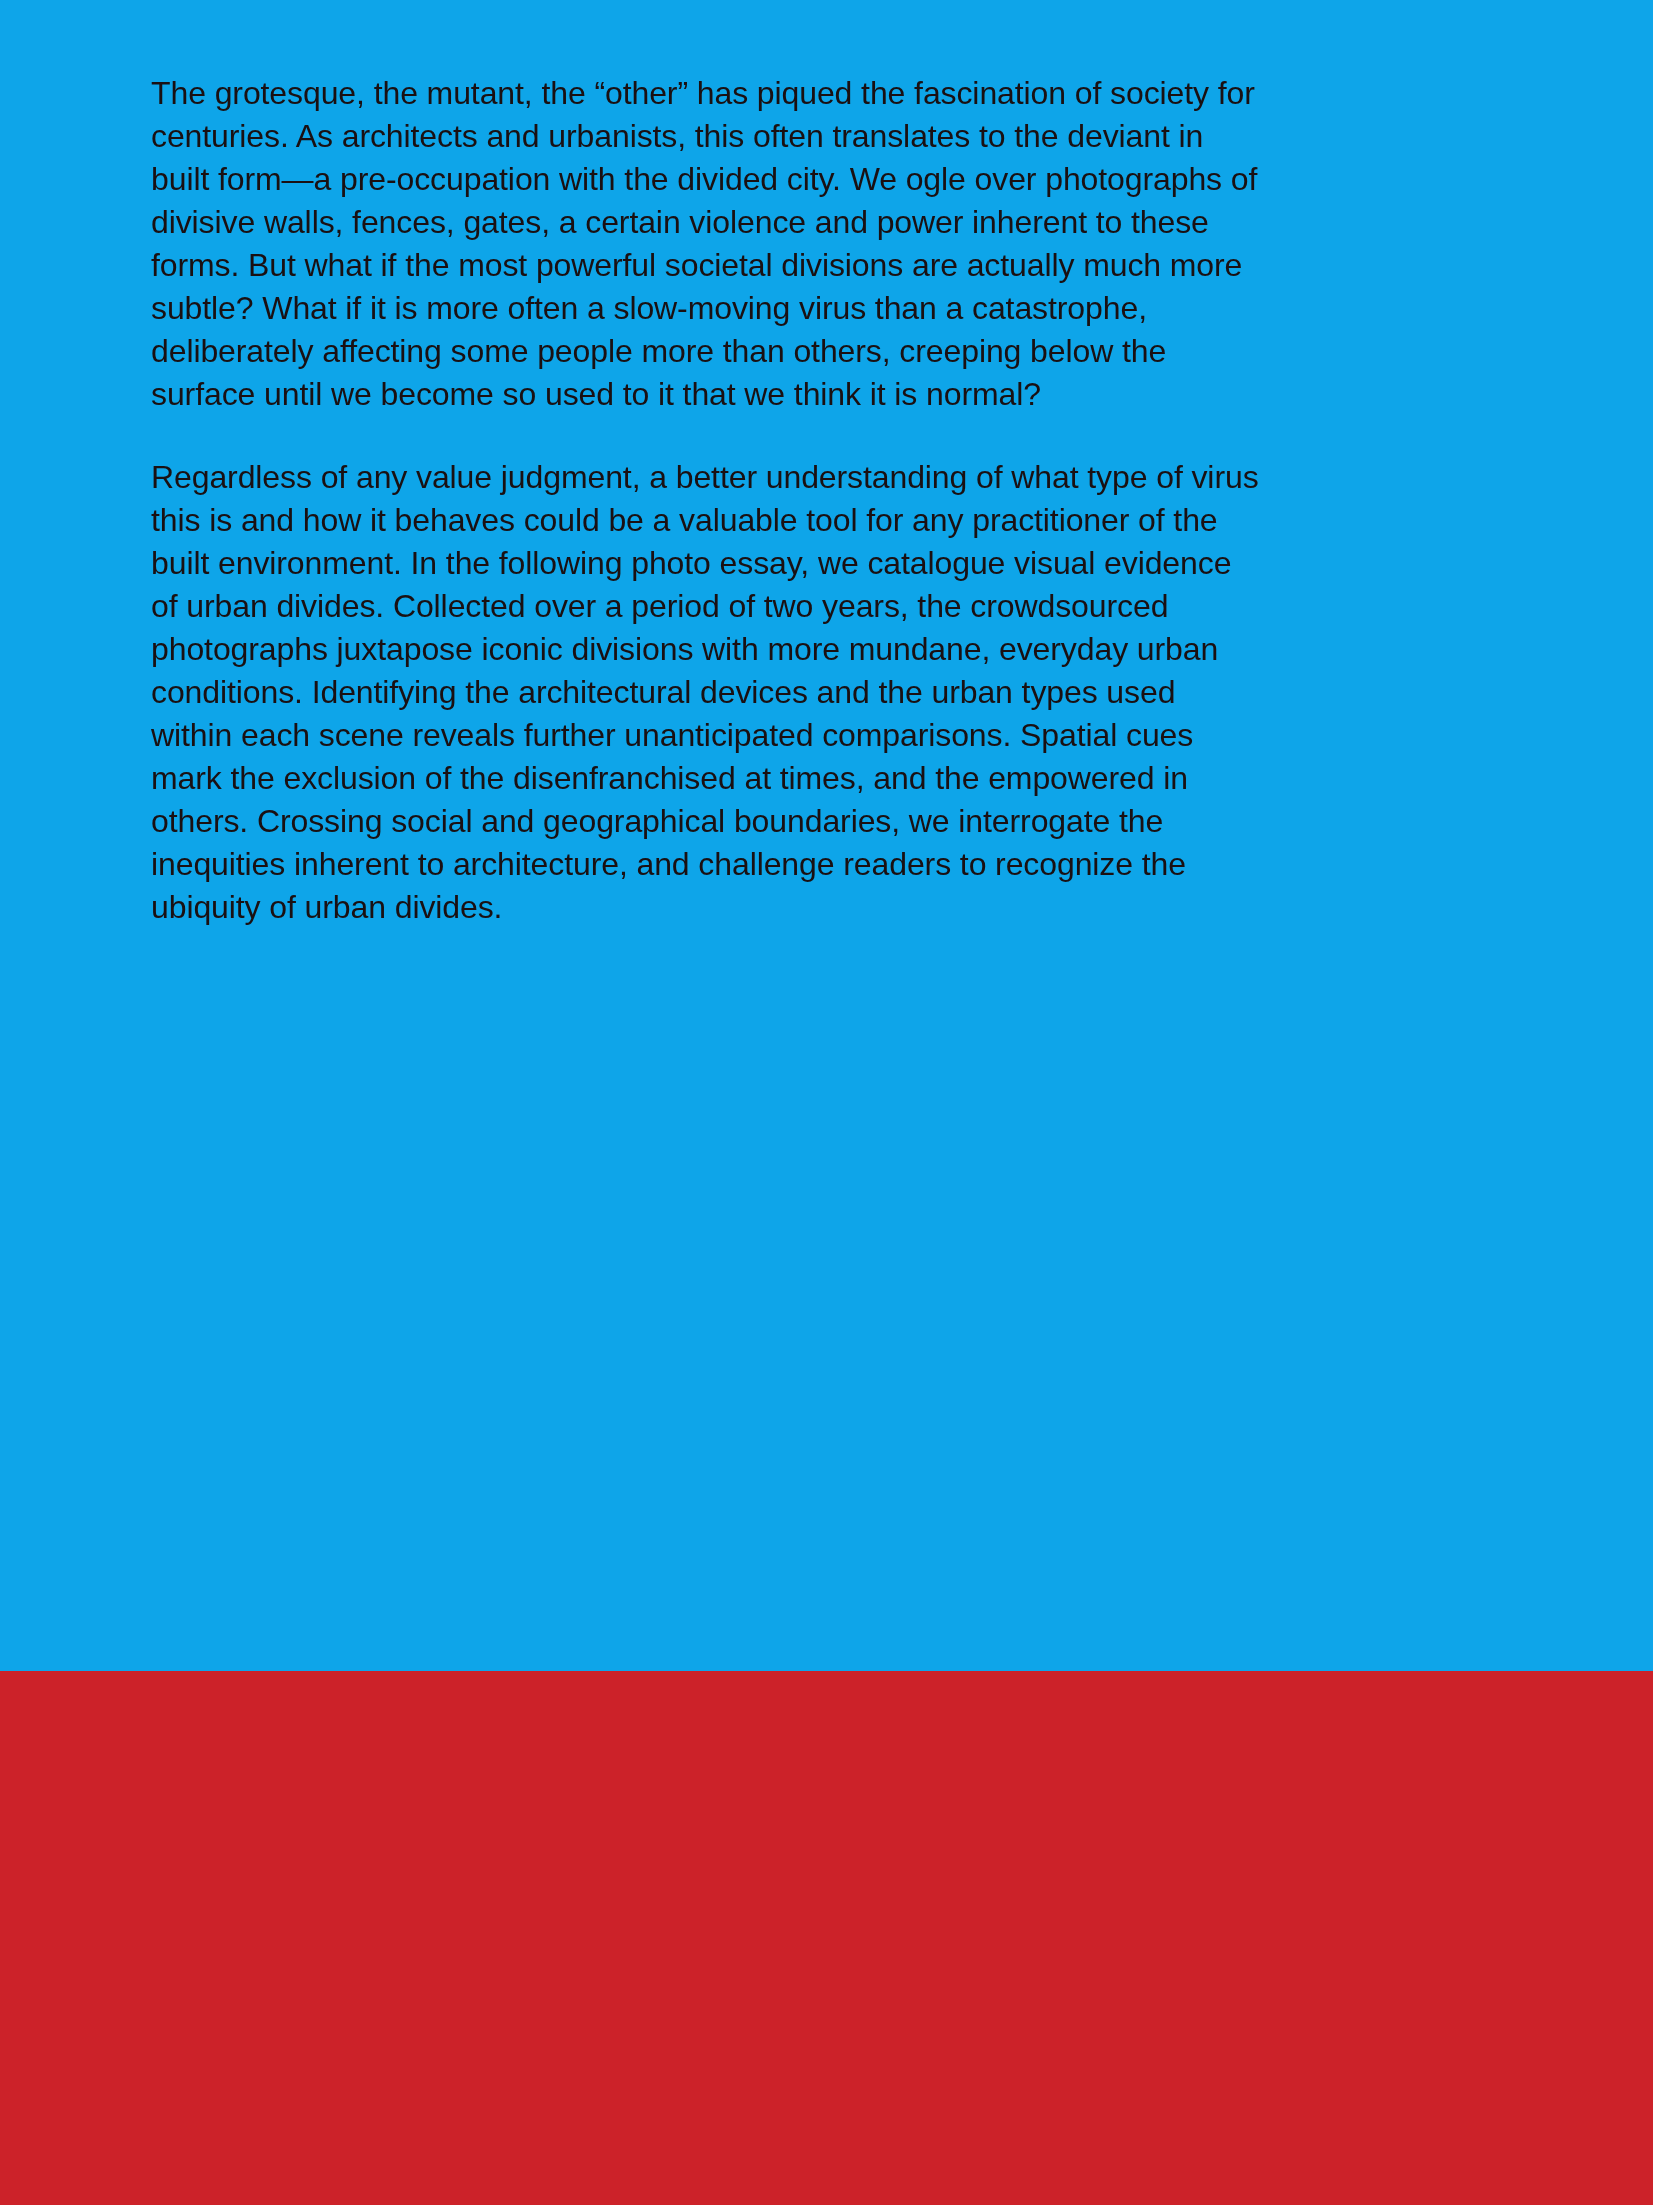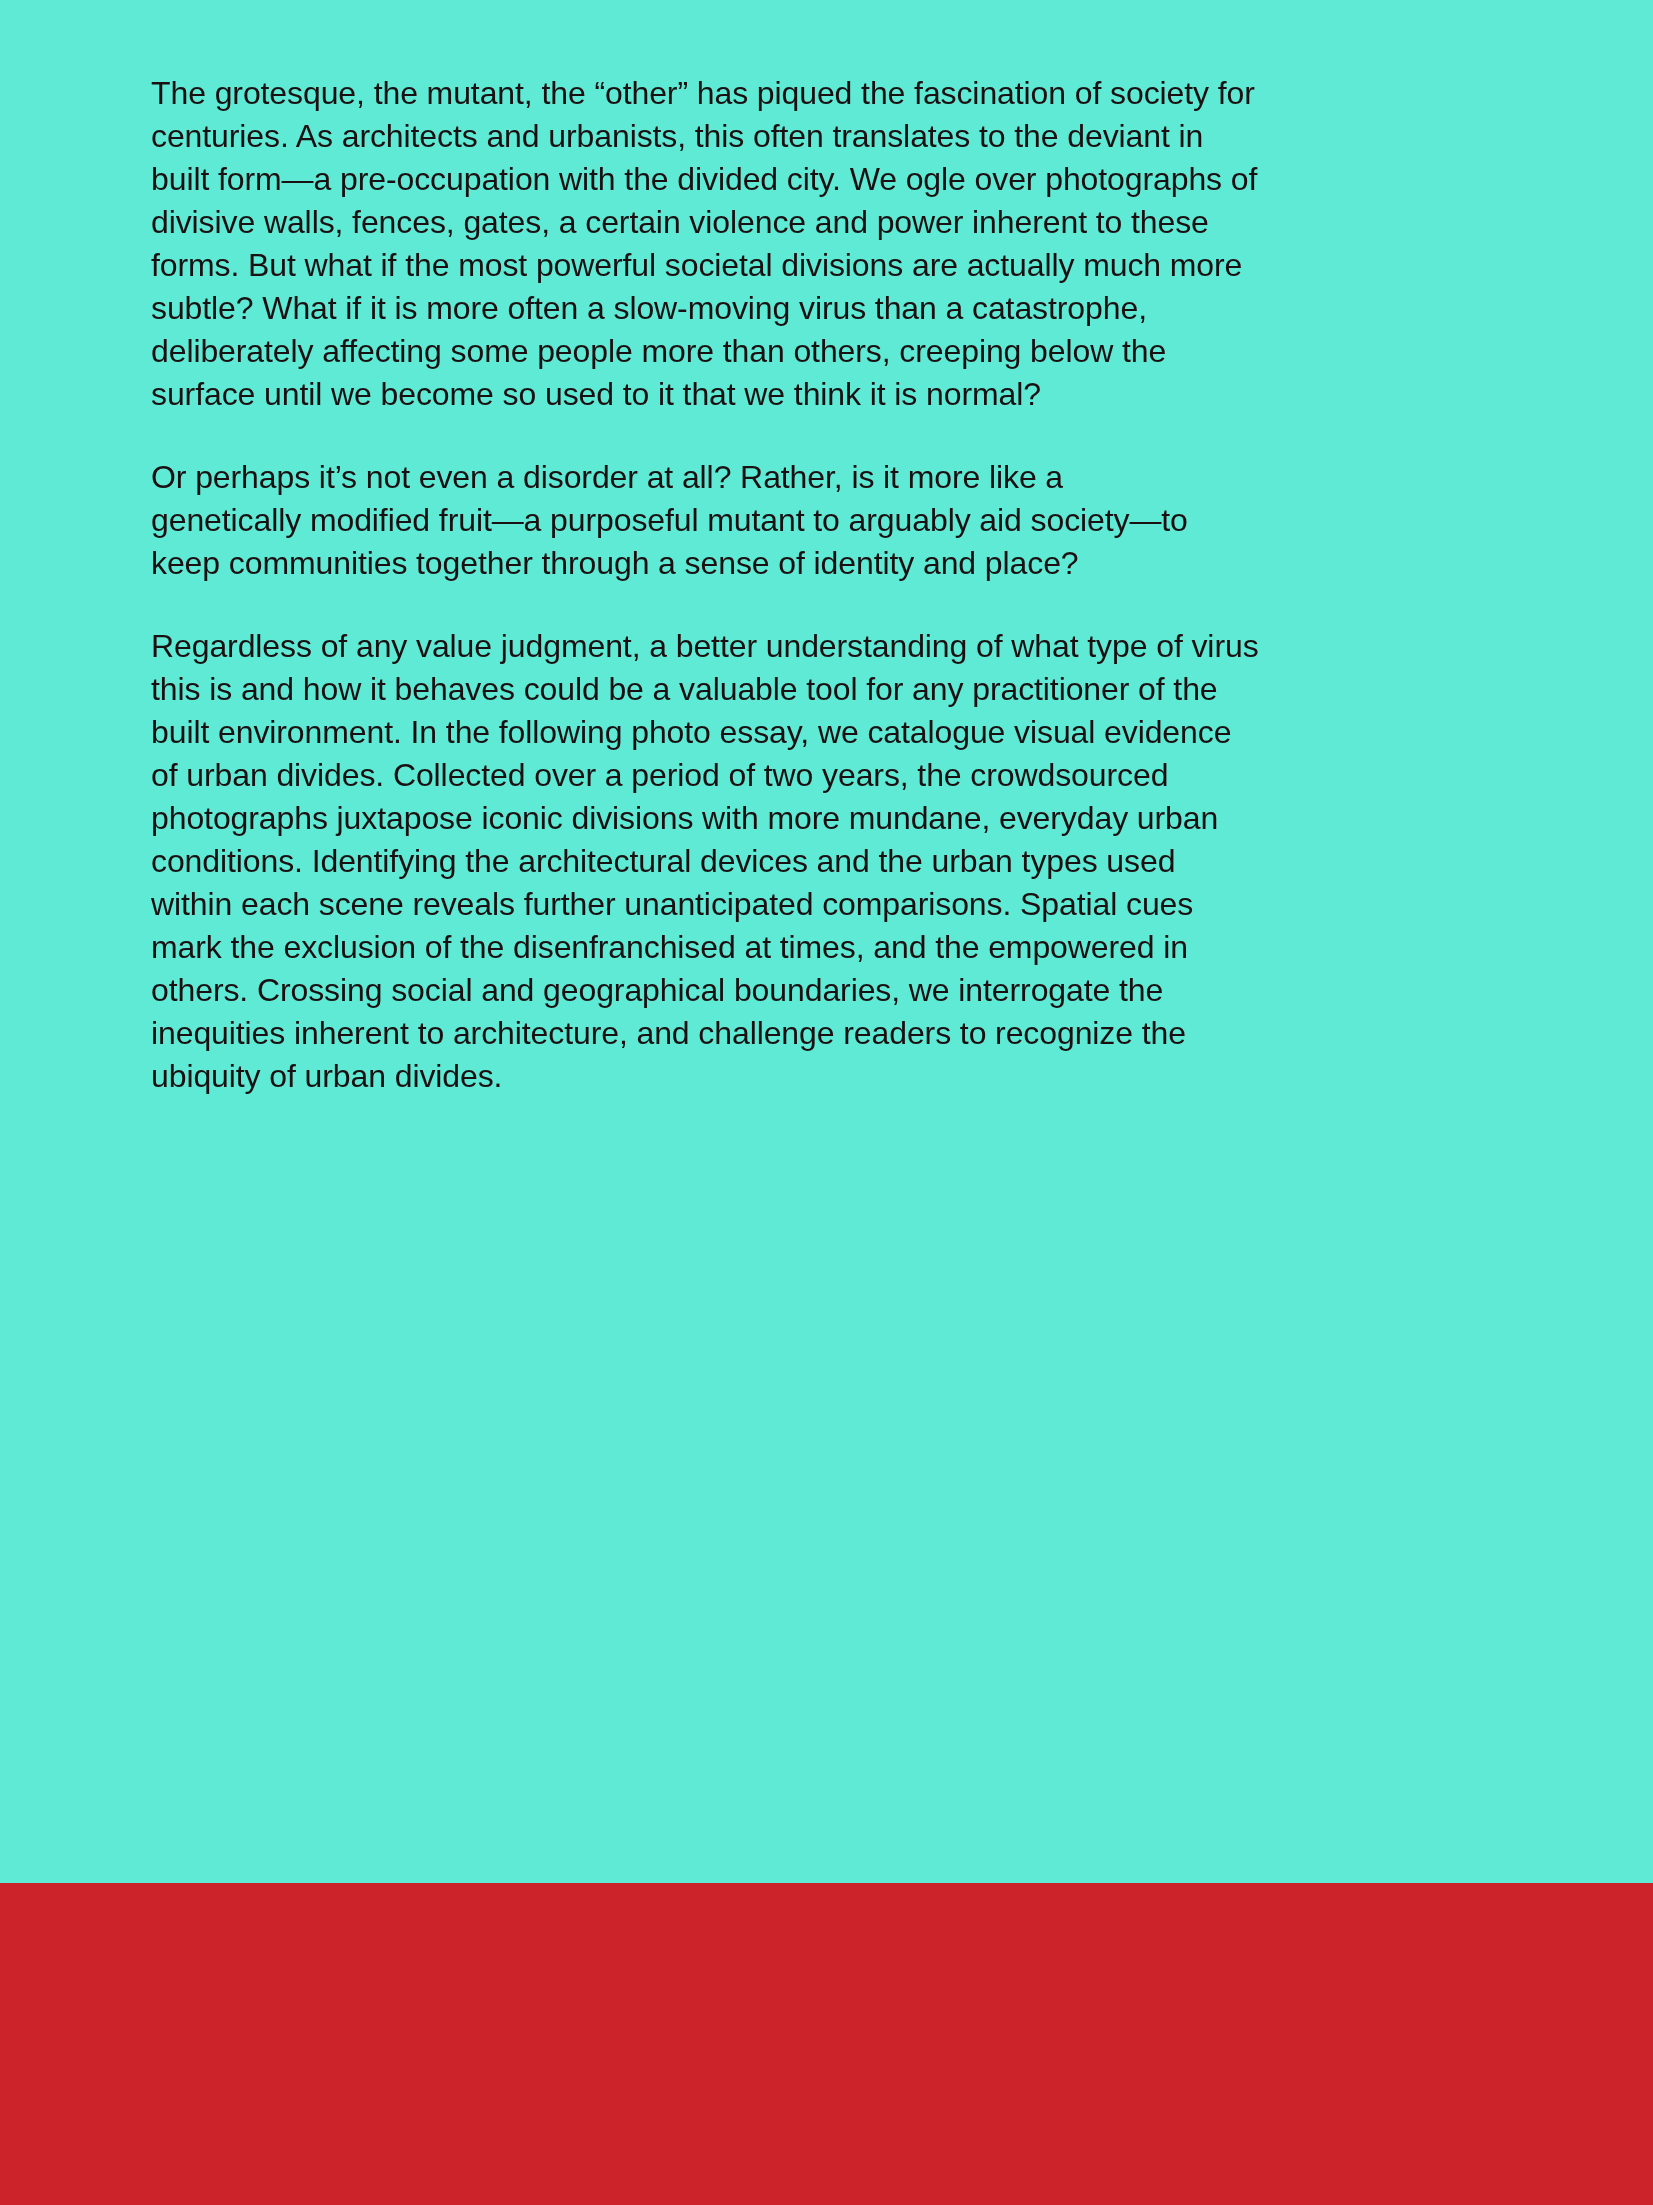--- a/index.html
+++ b/index.html
@@ -9,22 +9,22 @@
   body {
     width: 1654px;
     height: 2205px;
     background: #cc2229;
     font-family: "Liberation Sans", sans-serif;
     -webkit-font-smoothing: antialiased;
   }
   .page {
     position: relative;
     width: 1654px;
-    height: 1883px;
-    background: #5eead4;
+    height: 1671px;
+    background: #0ea5e9;
     box-sizing: border-box;
   }
   .text-column {
     position: absolute;
     left: 151px;
     top: 72px;
     width: 1109px;
   }
   .para {
     color: #1a1012;
@@ -42,17 +42,16 @@
   .para.p2 {
     width: 1066px;
   }
 </style>
 </head>
 <body>
 
 <div class="page">
   <div class="text-column">
     <p class="para p1">The grotesque, the mutant, the “other” has piqued the fascination of society for centuries. As architects and urbanists, this often translates to the deviant in built form—a pre-occupation with the divided city. We ogle over photographs of divisive walls, fences, gates, a certain violence and power inherent to these forms. But what if the most powerful societal divisions are actually much more subtle? What if it is more often a slow-moving virus than a catastrophe, deliberately affecting some people more than others, creeping below the surface until we become so used to it that we think it is normal?</p>
-    <p class="para p2">Or perhaps it’s not even a disorder at all? Rather, is it more like a genetically modified fruit—a purposeful mutant to arguably aid society—to keep communities together through a sense of identity and place?</p>
     <p class="para p3">Regardless of any value judgment, a better understanding of what type of virus this is and how it behaves could be a valuable tool for any practitioner of the built environment. In the following photo essay, we catalogue visual evidence of urban divides. Collected over a period of two years, the crowdsourced photographs juxtapose iconic divisions with more mundane, everyday urban conditions. Identifying the architectural devices and the urban types used within each scene reveals further unanticipated comparisons. Spatial cues mark the exclusion of the disenfranchised at times, and the empowered in others. Crossing social and geographical boundaries, we interrogate the inequities inherent to architecture, and challenge readers to recognize the ubiquity of urban divides.</p>
   </div>
 </div>
 
 
 </body></html>

